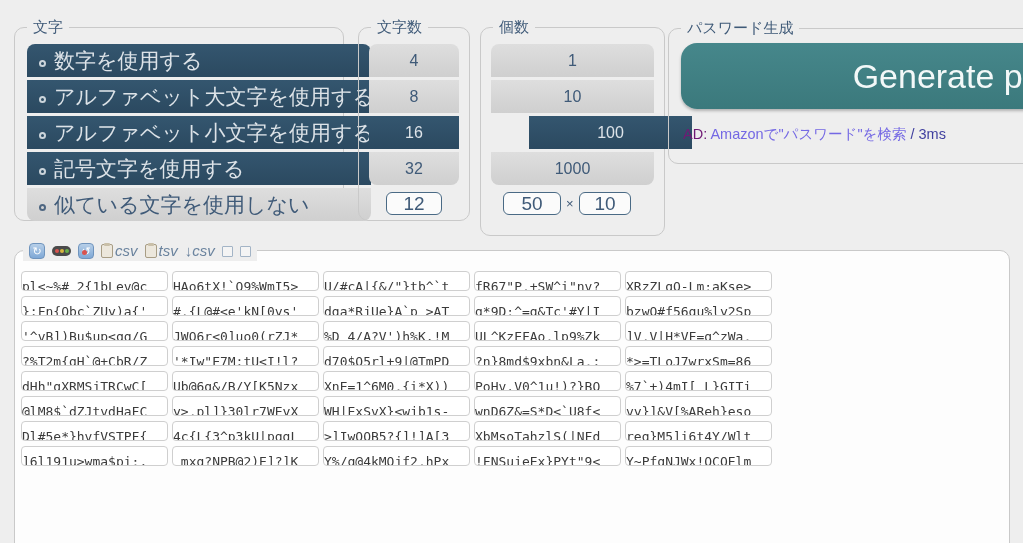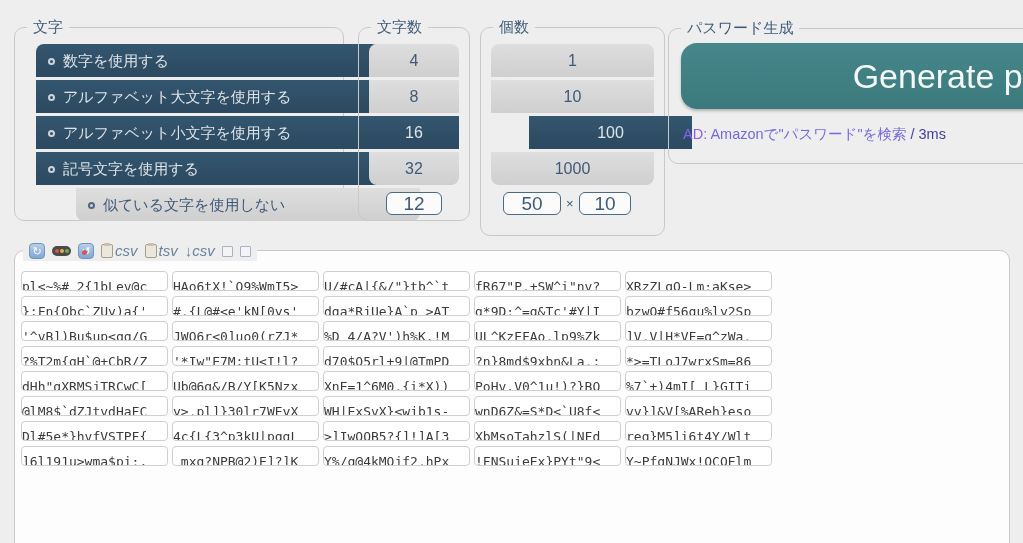--- a/index.html
+++ b/index.html
@@ -6,42 +6,42 @@
   html,body { width:1023px; height:543px; overflow:hidden; }
   body { background:#eeeeee; font-family:"Liberation Sans", sans-serif; }
   #screen { position:relative; width:1023px; height:543px; }
 
   
   .fs { position:absolute; border:1px solid #c9c9c9; border-radius:10px; }
   .fs .legend { position:absolute; top:-11px; left:12px; background:#eeeeee;
                 padding:0 6px; color:#3f5a78; font-size:15px; line-height:20px; white-space:nowrap; }
 
   
-  .opt { position:absolute; left:21px; width:344px; height:33px; line-height:33px;
-         font-size:15px; padding-left:12px; cursor:pointer; white-space:nowrap; overflow:hidden; }
+  .opt { position:absolute; left:12px; width:344px; height:33px; line-height:33px;
+         font-size:21px; padding-left:12px; cursor:pointer; white-space:nowrap; overflow:hidden; }
   .opt.num { text-align:center; padding-left:0; font-size:16px; }
   .opt.dark { background:linear-gradient(#34566f,#2b4960); color:#dde3e8; }
   .opt.light { background:linear-gradient(#dedede,#cfcfcf); color:#3f5a78; }
   .opt.rt { border-radius:8px 8px 0 0; }
   .opt.rb { border-radius:0 0 8px 8px; }
   .bullet { display:inline-block; width:7px; height:7px; border:2px solid currentColor;
             border-radius:50%; margin-right:8px; vertical-align:1px; opacity:.9; }
 
   .numinput { position:absolute; height:23px; border:1px solid #4a6a85; border-radius:6px;
               background:#fbfbfb; color:#3f5a78; font-size:19px; text-align:center;
               font-family:"Liberation Sans", sans-serif; }
   .times { position:absolute; color:#3f5a78; font-size:13px; }
 
   
   #generate-btn { position:absolute; left:12px; top:14px; width:640px; height:66px;
                   background:linear-gradient(#46878b,#3b797c); border:none; border-radius:16px;
                   color:#f3f8f8; font-size:34px; font-family:"Liberation Sans", sans-serif;
                   cursor:pointer; box-shadow:0 2px 3px rgba(0,0,0,.25); text-align:center; }
   #ad-line { position:absolute; left:14px; top:96px; font-size:14.5px; white-space:nowrap; }
-  #ad-line .ad-prefix { color:#8b5cf6; }
+  #ad-line .ad-prefix { color:#701a75; }
   #ad-line a { color:#7468e4; text-decoration:none; }
   #ad-line .ad-suffix { color:#3f3f9f; }
 
   
   #fs-results { background:#fdfdfd; }
   #toolbar { display:inline-flex; align-items:center; gap:7px; height:20px; }
   .tb-label { color:#6a839e; font-size:15px; cursor:pointer;font-style:italic; }
   .sqicon { position:relative; display:inline-block; width:16px; height:16px; border-radius:4px;
             background:linear-gradient(#b7cfe8,#7fa8d6); border:1px solid #6f94bd;
             color:#fff; font-size:11px; line-height:14px; text-align:center; cursor:pointer; }
@@ -75,21 +75,21 @@
     </div>
     <div class="opt dark" style="top:52px;">
       <span class="bullet"></span><span>アルファベット大文字を使用する</span>
     </div>
     <div class="opt dark" style="top:88px;">
       <span class="bullet"></span><span>アルファベット小文字を使用する</span>
     </div>
     <div class="opt dark" style="top:124px;">
       <span class="bullet"></span><span>記号文字を使用する</span>
     </div>
-    <div class="opt light rb" style="top:160px;margin-left:40px;">
+    <div class="opt light rb" style="top:160px;">
       <span class="bullet"></span><span>似ている文字を使用しない</span>
     </div>
   </div>
 
   <div class="fs" id="fs-length" style="left:358px; top:27px; width:112px; height:194px;">
     <span class="legend">文字数</span>
     <div class="opt num light rt" style="left:10px; width:90px; top:16px;">4</div>
     <div class="opt num light" style="left:10px; width:90px; top:52px;">8</div>
     <div class="opt num dark" style="left:10px; width:90px; top:88px;">16</div>
     <div class="opt num light rb" style="left:10px; width:90px; top:124px;">32</div>

